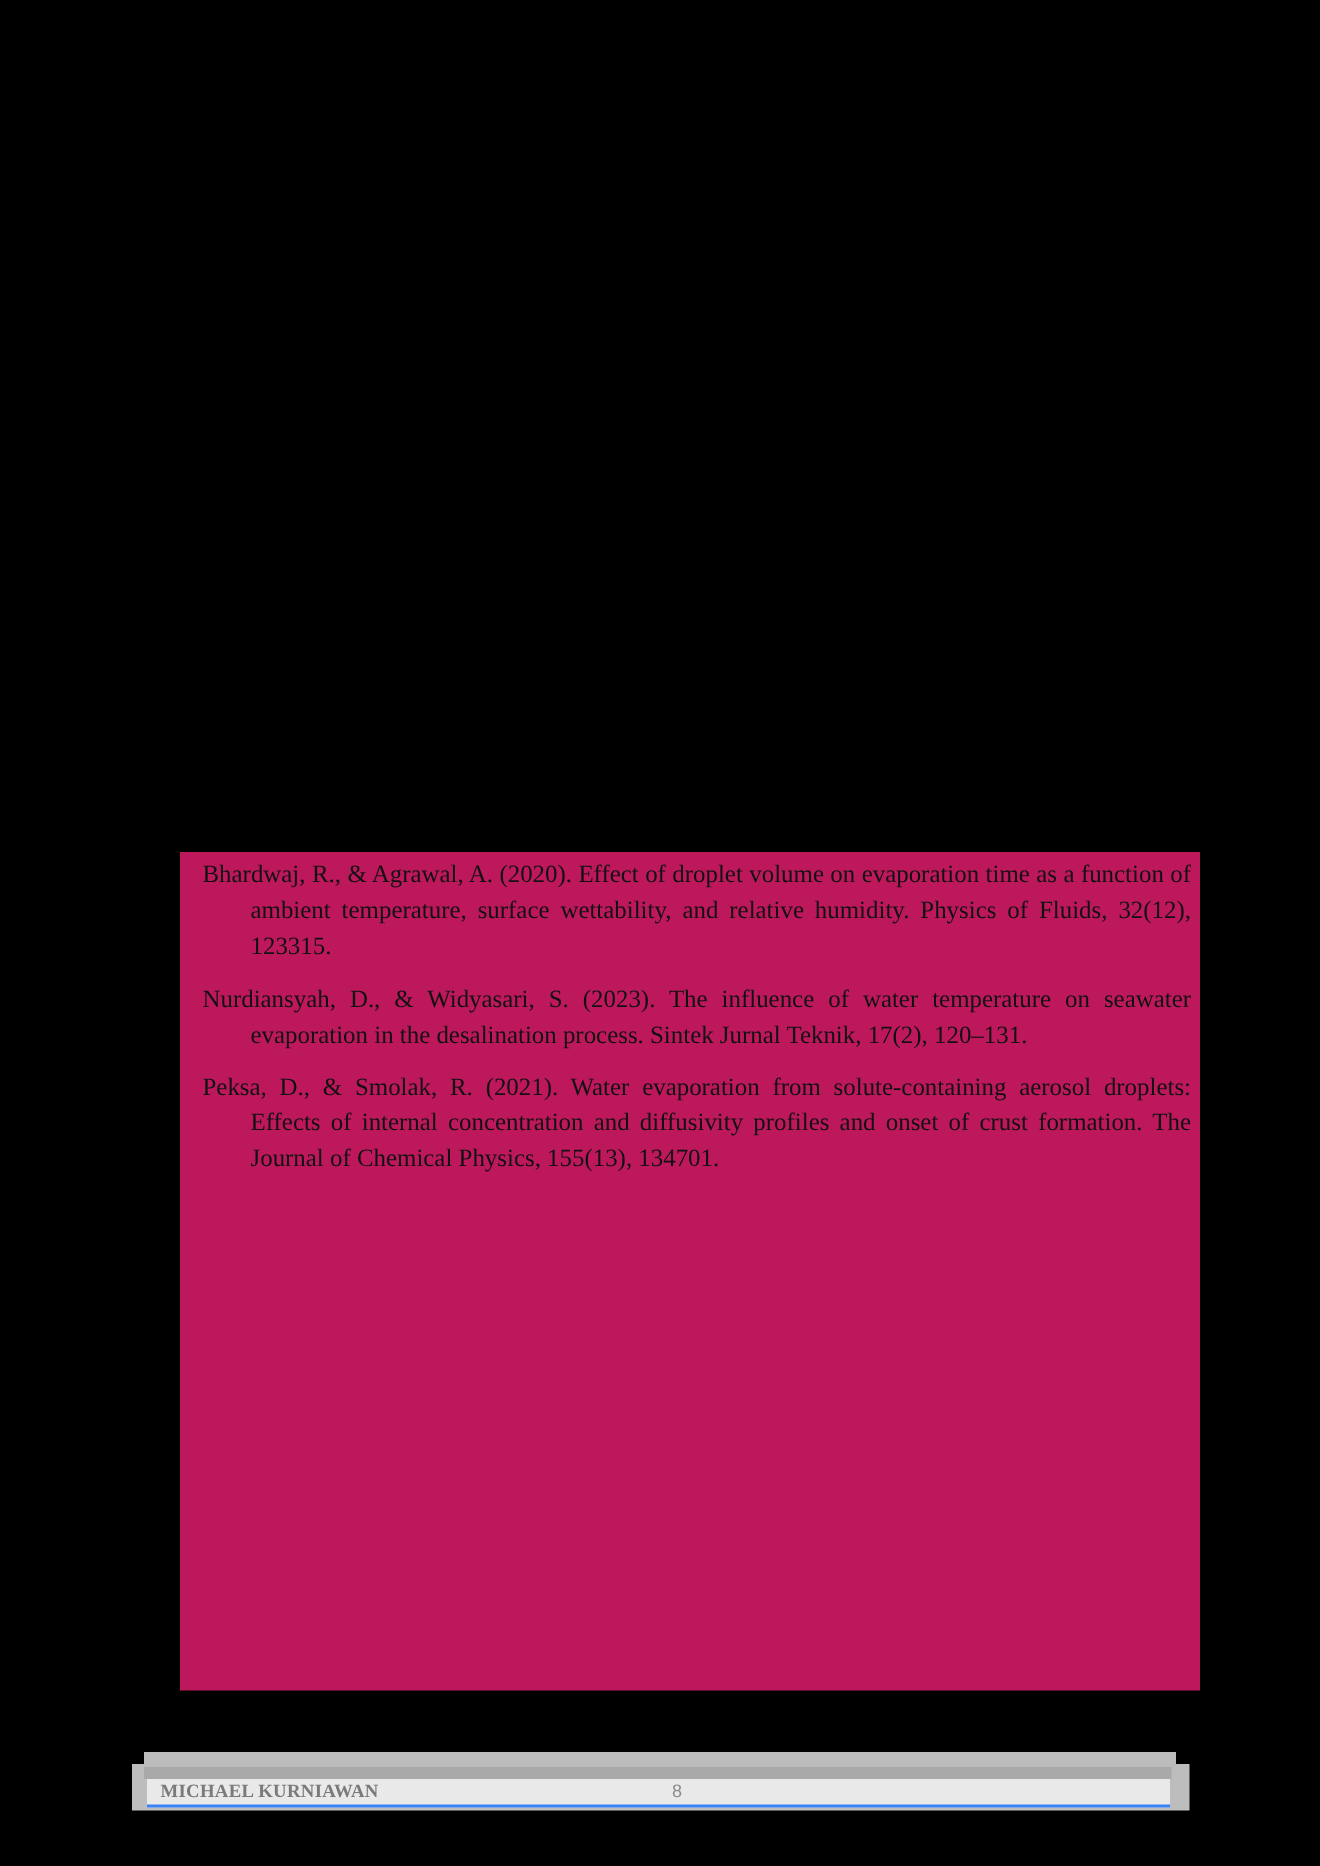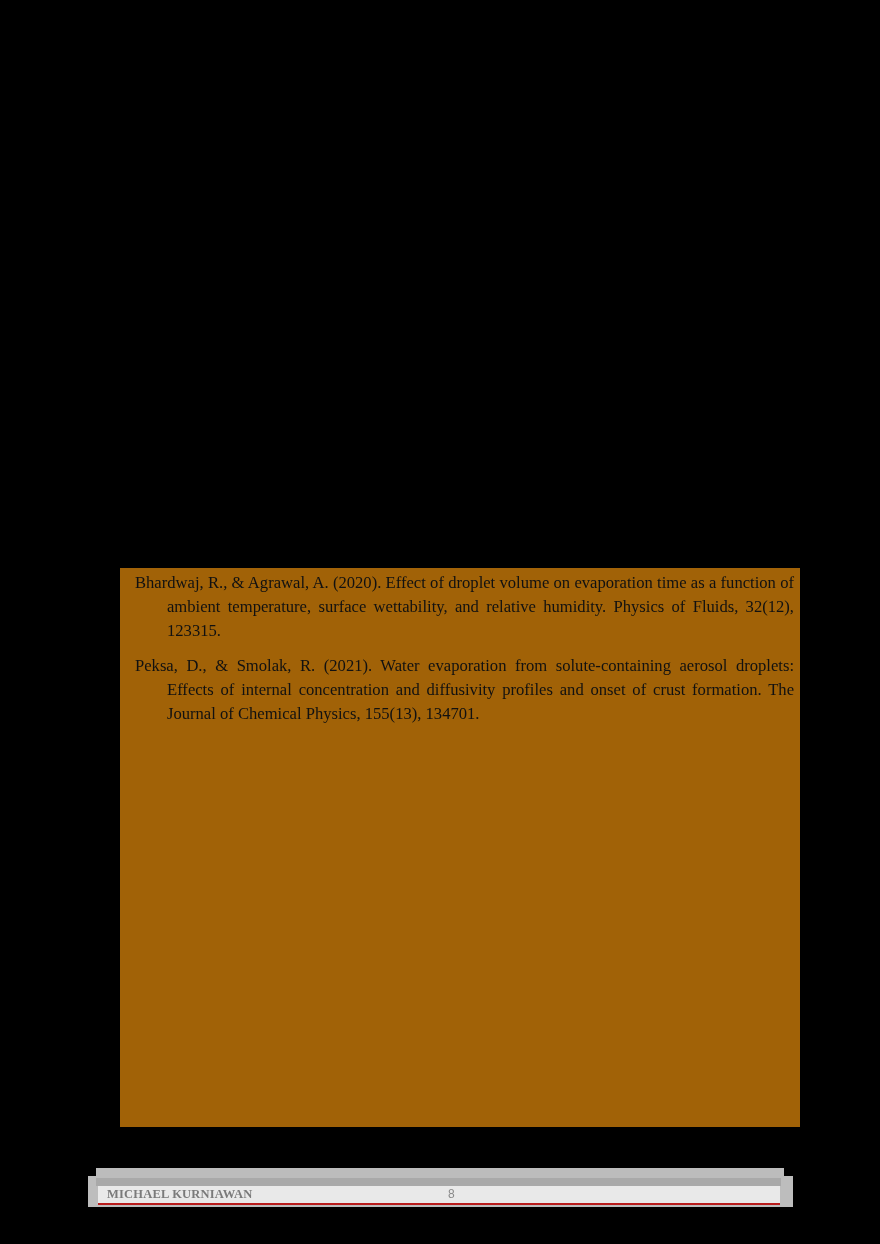--- a/index.html
+++ b/index.html
@@ -13,21 +13,21 @@
       position: relative;
       overflow: hidden;
       font-family: "Liberation Serif", serif;
     }
     .page-panel {
       position: absolute;
       left: 120px;
       top: 568px;
       width: 680px;
       height: 559px;
-      background: #a16207;
+      background: #be185d;
       overflow: hidden;
     }
     .ref-list {
       position: absolute;
       left: 15px;
       top: 3px;
       width: 659px;
       margin: 0;
       padding: 0;
       list-style: none;
@@ -65,21 +65,21 @@
       height: 8px;
       background: #a9a9a9;
     }
     .footer-bar {
       position: absolute;
       left: 98px;
       top: 1186px;
       width: 682px;
       height: 17px;
       background: #e9e9e9;
-      border-bottom: 2px solid #b91c1c;
+      border-bottom: 2px solid #3b82f6;
     }
     .footer-author {
       position: absolute;
       left: 9px;
       top: 1px;
       font-family: "Liberation Serif", serif;
       font-weight: bold;
       font-size: 12.5px;
       color: #7a7a7a;
       letter-spacing: 0.2px;
@@ -92,20 +92,21 @@
       font-size: 12px;
       color: #8a8a8a;
     }
   </style>
 </head>
 <body>
 
 <div class="page-panel">
   <ul class="ref-list">
     <li class="ref-item">Bhardwaj, R., &amp; Agrawal, A. (2020). Effect of droplet volume on evaporation time as a function of ambient temperature, surface wettability, and relative humidity. Physics of Fluids, 32(12), 123315.</li>
+    <li class="ref-item">Nurdiansyah, D., &amp; Widyasari, S. (2023). The influence of water temperature on seawater evaporation in the desalination process. Sintek Jurnal Teknik, 17(2), 120–131.</li>
     <li class="ref-item">Peksa, D., &amp; Smolak, R. (2021). Water evaporation from solute-containing aerosol droplets: Effects of internal concentration and diffusivity profiles and onset of crust formation. The Journal of Chemical Physics, 155(13), 134701.</li>
   </ul>
 </div>
 
 <div class="footer-outer"></div>
 <div class="footer-top"></div>
 <div class="footer-band"></div>
 <div class="footer-bar">
   <span class="footer-author">MICHAEL KURNIAWAN</span>
   <span class="footer-page">8</span>

